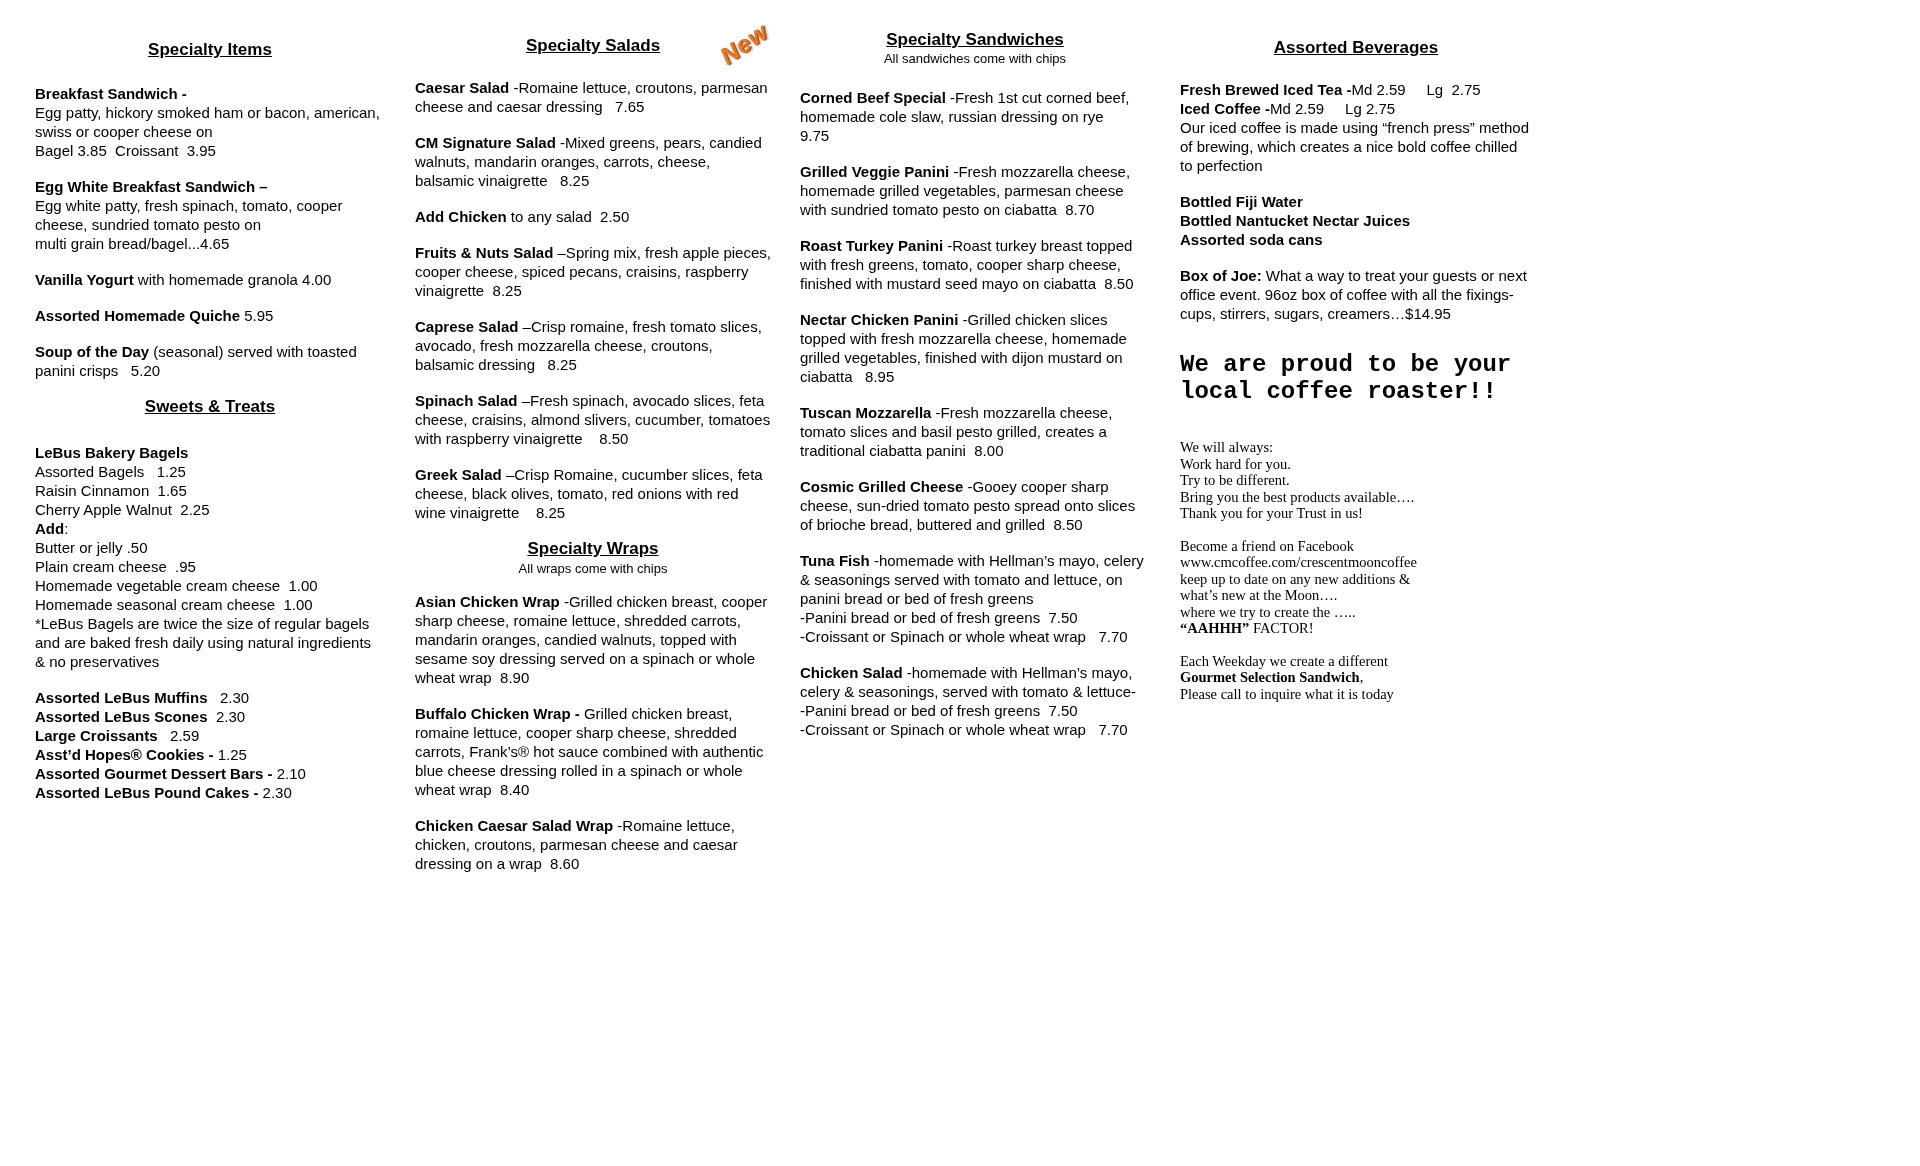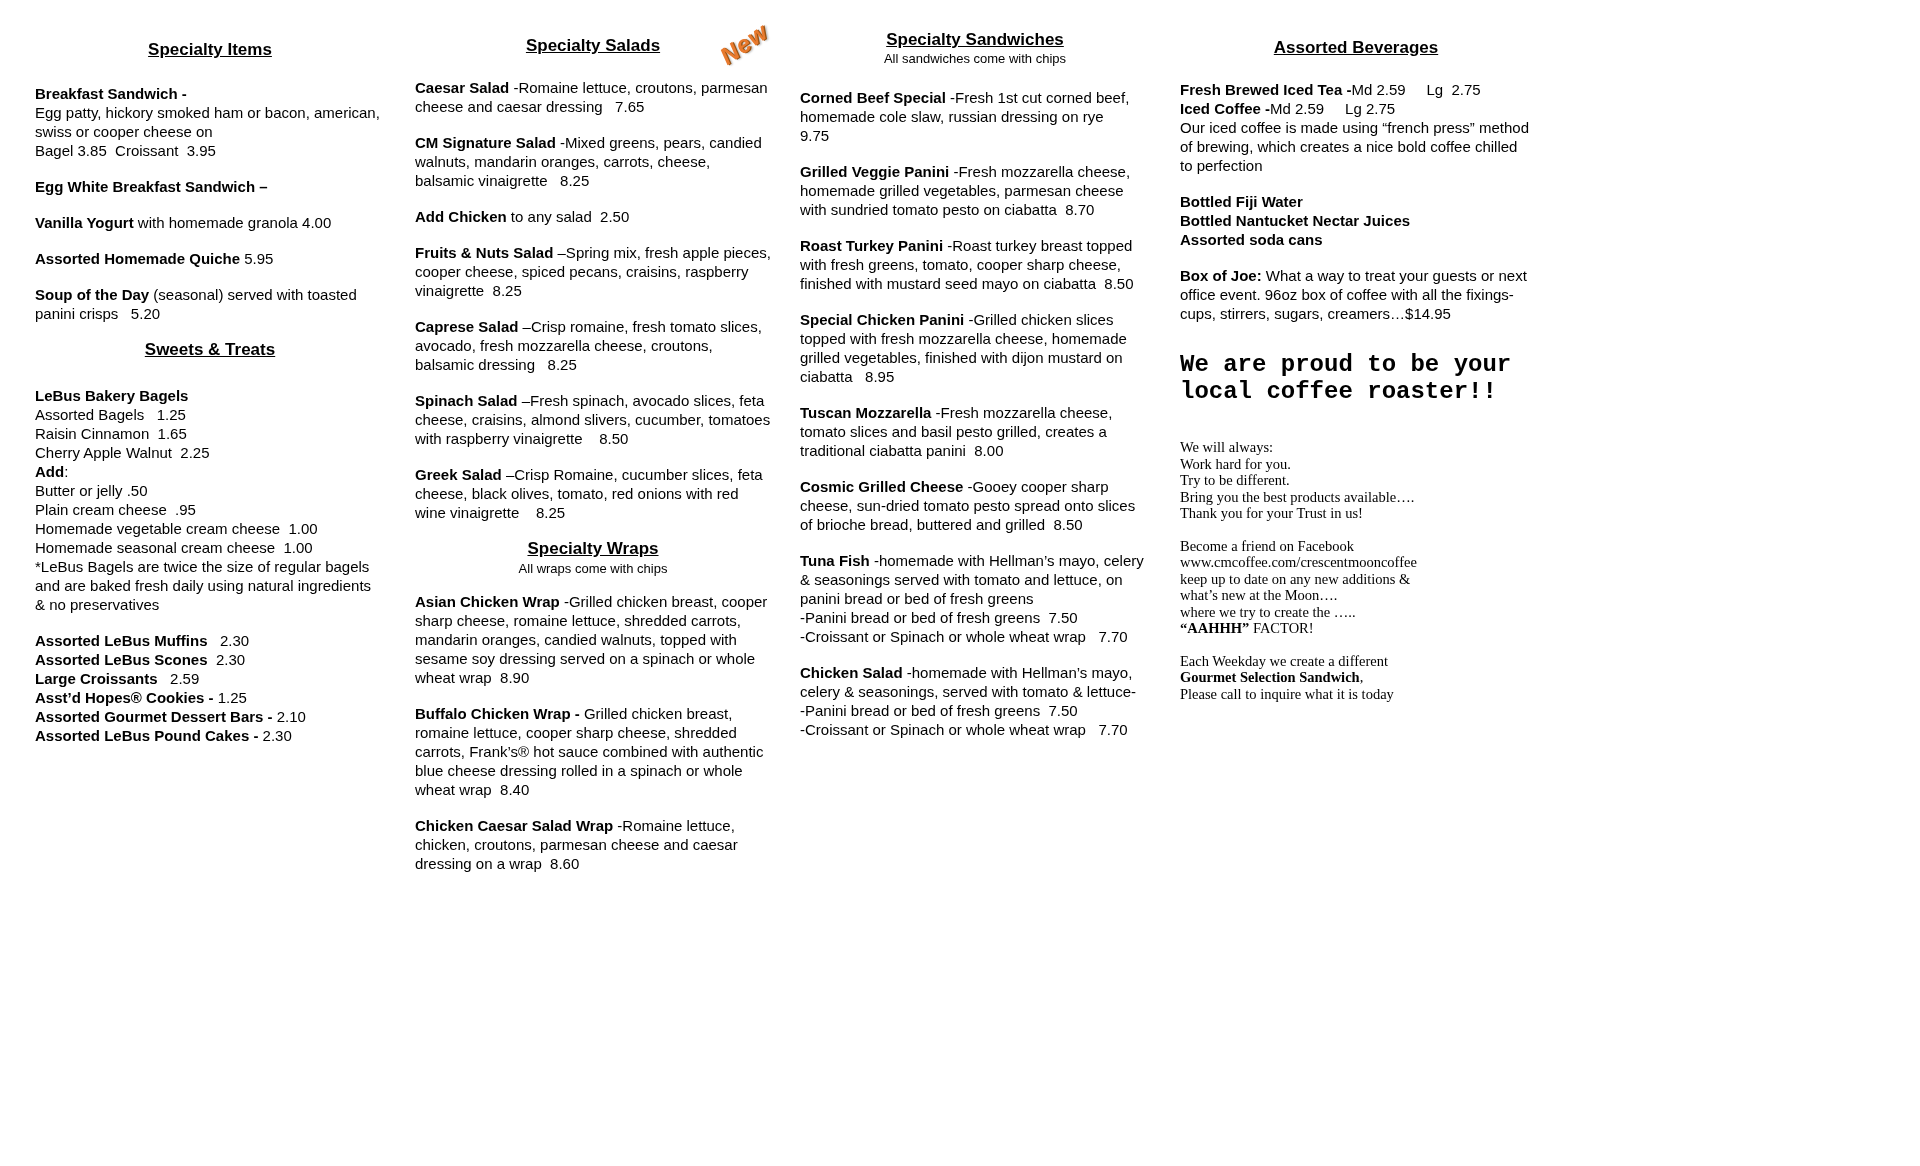--- a/index.html
+++ b/index.html
@@ -53,21 +53,22 @@
 
 <div class="page">
 
   <div class="new-badge" style="color: rgb(232, 122, 46);">New</div>
 
   <div class="col col1">
     <div class="h1 t1">Specialty Items</div>
 
     <p class="it"><b class="blk">Breakfast Sandwich - </b><span>Egg patty, hickory smoked ham or bacon, american, swiss or cooper cheese on
 Bagel 3.85  Croissant  3.95</span></p>
-    <p class="it"><b class="blk">Egg White Breakfast Sandwich – </b></p>
+    <p class="it"><b class="blk">Egg White Breakfast Sandwich – </b><span>Egg white patty, fresh spinach, tomato, cooper cheese, sundried tomato pesto on
+multi grain bread/bagel...4.65</span></p>
     <p class="it"><b>Vanilla Yogurt </b><span>with homemade granola 4.00</span></p>
     <p class="it"><b>Assorted Homemade Quiche </b><span>5.95</span></p>
     <p class="it"><b>Soup of the Day </b><span>(seasonal) served with toasted panini crisps   5.20</span></p>
 
     <div class="h1 sweets-t">Sweets  &amp;  Treats</div>
 
     <div class="ln"><b>LeBus Bakery Bagels</b></div>
     <div class="ln">Assorted Bagels   1.25</div>
     <div class="ln">Raisin Cinnamon  1.65</div>
     <div class="ln">Cherry Apple Walnut  2.25</div>
@@ -108,21 +109,21 @@
   </div>
 
   <div class="col col3">
     <div class="h1 t3">Specialty Sandwiches</div>
     <div class="sub sub3">All sandwiches come with chips</div>
 
     <p class="it"><b>Corned Beef Special </b><span>-Fresh 1st cut corned beef, homemade cole slaw, russian dressing on rye
 9.75</span></p>
     <p class="it"><b>Grilled Veggie Panini </b><span>-Fresh mozzarella cheese, homemade grilled vegetables, parmesan cheese with sundried tomato pesto on ciabatta  8.70</span></p>
     <p class="it"><b>Roast Turkey Panini </b><span>-Roast turkey breast topped with fresh greens, tomato, cooper sharp cheese, finished with mustard seed mayo on ciabatta  8.50</span></p>
-    <p class="it"><b>Special Chicken Panini </b><span>-Grilled chicken slices topped with fresh mozzarella cheese, homemade grilled vegetables, finished with dijon mustard on ciabatta   8.95</span></p>
+    <p class="it"><b>Nectar Chicken Panini </b><span>-Grilled chicken slices topped with fresh mozzarella cheese, homemade grilled vegetables, finished with dijon mustard on ciabatta   8.95</span></p>
     <p class="it"><b>Tuscan Mozzarella </b><span>-Fresh mozzarella cheese, tomato slices and basil pesto grilled, creates a traditional ciabatta panini  8.00</span></p>
     <p class="it"><b>Cosmic Grilled Cheese </b><span>-Gooey cooper sharp cheese, sun-dried tomato pesto spread onto slices of brioche bread, buttered and grilled  8.50</span></p>
     <p class="it"><b>Tuna Fish </b><span>-homemade with Hellman’s mayo, celery &amp; seasonings served with tomato and lettuce, on panini bread or bed of fresh greens
 -Panini bread or bed of fresh greens  7.50
 -Croissant or Spinach or whole wheat wrap   7.70</span></p>
     <p class="it"><b>Chicken Salad </b><span>-homemade with Hellman’s mayo, celery &amp; seasonings, served with tomato &amp; lettuce-
 -Panini bread or bed of fresh greens  7.50
 -Croissant or Spinach or whole wheat wrap   7.70</span></p>
   </div>
 

